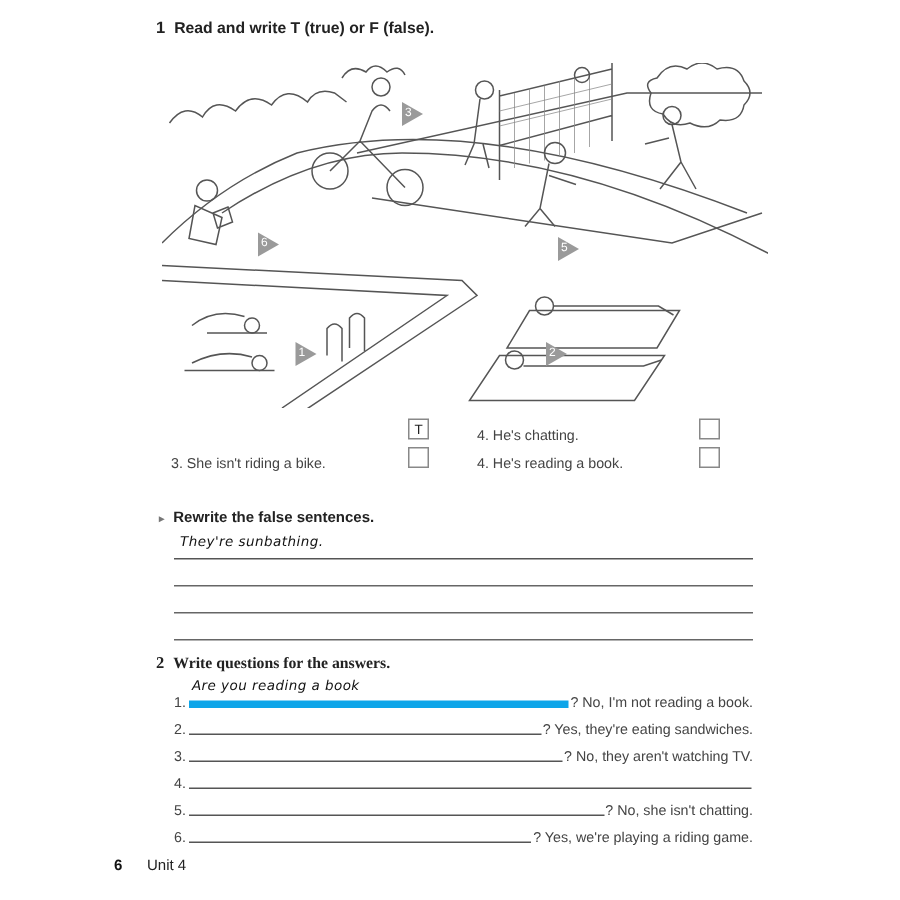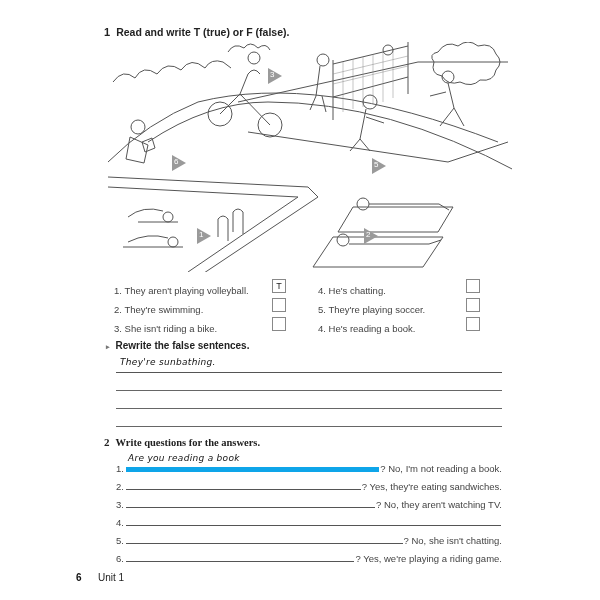--- a/index.html
+++ b/index.html
@@ -14,21 +14,21 @@
   .hand { font-family:"DejaVu Sans", sans-serif; font-size:9px; color:#111; font-style:italic; letter-spacing:0.3px; }
   .q-row { font-size:9.5px; color:#444; }
   .answer { font-size:9.5px; color:#444; white-space:nowrap;margin-top:40px; }
   .footer-page { font-size:10px; font-weight:bold; color:#111; }
   .footer-unit { font-size:10px; color:#222; }
   .illus { position:absolute; left:108px; top:42px; width:404px; height:230px; }
 </style>
 </head>
 <body>
 
-<div class="abs ex-title" style="left:104px; top:26px;">
+<div class="abs ex-title" style="left:104px; top:13px;">
   <span class="ex-num">1</span><span>Read and write T (true) or F (false).</span>
 </div>
 
 <svg class="illus" viewBox="0 0 404 230" fill="none" stroke="#555" stroke-width="1">
 
   <path d="M5 40 q10-14 22-4 q8-14 22-4 q10-14 24-4 q10-14 24-2 q6-10 18-6 l8 6"></path>
   <path d="M120 10 q6-10 16-4 q6-8 14 0 q8-6 12 2"></path>
   <path d="M330 10 q8-12 20-6 q10-8 20 0 q14-4 18 8 q8 8 0 16 q-2 12-16 10 q-8 8-20 2 q-12 4-18-6 q-12-2-8-14 q-6-8 4-10z"></path>
 
   <path d="M0 120 q40-40 90-60 q120-30 300 40"></path>
@@ -97,40 +97,31 @@
     <div style="position: absolute; left: 372px; top: 158px; width: 0px; height: 0px; border-top: 8px solid transparent; border-bottom: 8px solid transparent; border-left: 14px solid rgb(154, 154, 154);"></div>
     <span style="position: absolute; left: 374px; top: 160px; font-size: 8px; color: rgb(255, 255, 255); font-family: &quot;Liberation Sans&quot;, sans-serif;">5</span>
     <div style="position: absolute; left: 197px; top: 228px; width: 0px; height: 0px; border-top: 8px solid transparent; border-bottom: 8px solid transparent; border-left: 14px solid rgb(154, 154, 154);"></div>
     <span style="position: absolute; left: 199px; top: 230px; font-size: 8px; color: rgb(255, 255, 255); font-family: &quot;Liberation Sans&quot;, sans-serif;">1</span>
     <div style="position: absolute; left: 364px; top: 228px; width: 0px; height: 0px; border-top: 8px solid transparent; border-bottom: 8px solid transparent; border-left: 14px solid rgb(154, 154, 154);"></div>
     <span style="position: absolute; left: 366px; top: 230px; font-size: 8px; color: rgb(255, 255, 255); font-family: &quot;Liberation Sans&quot;, sans-serif;">2</span>
   </div>
 
 <div class="abs" style="left:114px; top:280px; width:180px;">
   <div class="tf-row" style="position:relative; height:19px;">
-    <span class="tf-item">1. They aren't playing volleyball.</span>
     <div class="cb abs" style="left:158px; top:-1px;">T</div>
-  </div>
-  <div class="tf-row" style="position:relative; height:19px;">
-    <span class="tf-item">2. They're swimming.</span>
-    <div class="cb abs" style="left:158px; top:-1px;"></div>
   </div>
   <div class="tf-row" style="position:relative; height:19px;">
     <span class="tf-item">3. She isn't riding a bike.</span>
     <div class="cb abs" style="left:158px; top:-1px;"></div>
   </div>
 </div>
 
 <div class="abs" style="left:318px; top:280px; width:170px;">
   <div class="tf-row" style="position:relative; height:19px;">
     <span class="tf-item">4. He's chatting.</span>
-    <div class="cb abs" style="left:148px; top:-1px;"></div>
-  </div>
-  <div class="tf-row" style="position:relative; height:19px;">
-    <span class="tf-item">5. They're playing soccer.</span>
     <div class="cb abs" style="left:148px; top:-1px;"></div>
   </div>
   <div class="tf-row" style="position:relative; height:19px;">
     <span class="tf-item">4. He's reading a book.</span>
     <div class="cb abs" style="left:148px; top:-1px;"></div>
   </div>
 </div>
 
 <div class="abs ex-title" style="left:106px; top:340px; font-size:10px;">
   <span style="font-size:7px; color:#777; margin-right:6px;">▸</span><span>Rewrite the false sentences.</span>
@@ -178,14 +169,14 @@
   </div>
   <div class="q-row" style="display:flex; align-items:flex-end; height:18px;">
     <span>6.</span>
     <div style="flex:1; border-bottom:1px solid #555; margin:0 1px 2px 2px; height:12px;"></div>
     <span class="answer">? Yes, we're playing a riding game.</span>
   </div>
 </div>
 
 <div class="abs" style="left:76px; top:567px;">
   <span class="footer-page">6</span>
-  <span class="footer-unit" style="margin-left:12px;">Unit 1</span>
+  <span class="footer-unit" style="margin-left:12px;">Unit 4</span>
 </div>
 
 </body></html>

